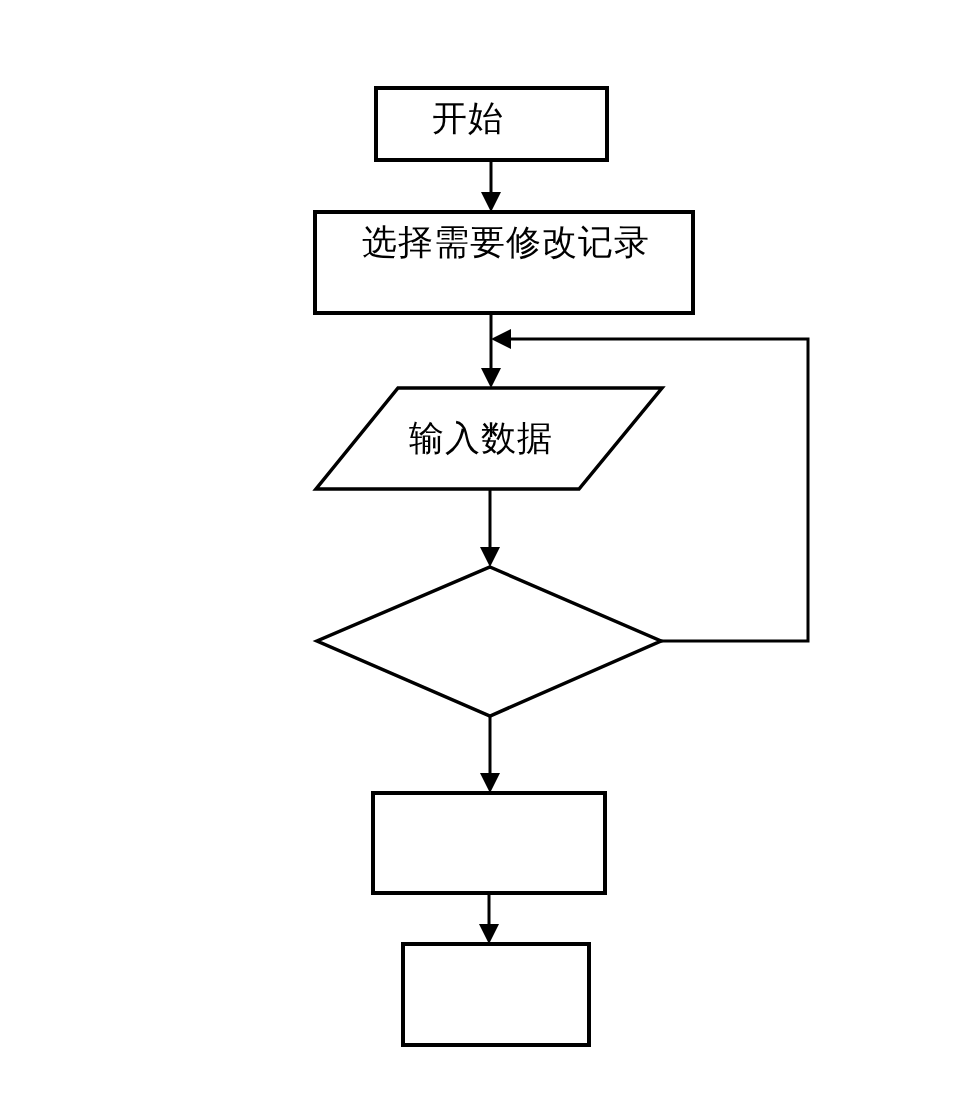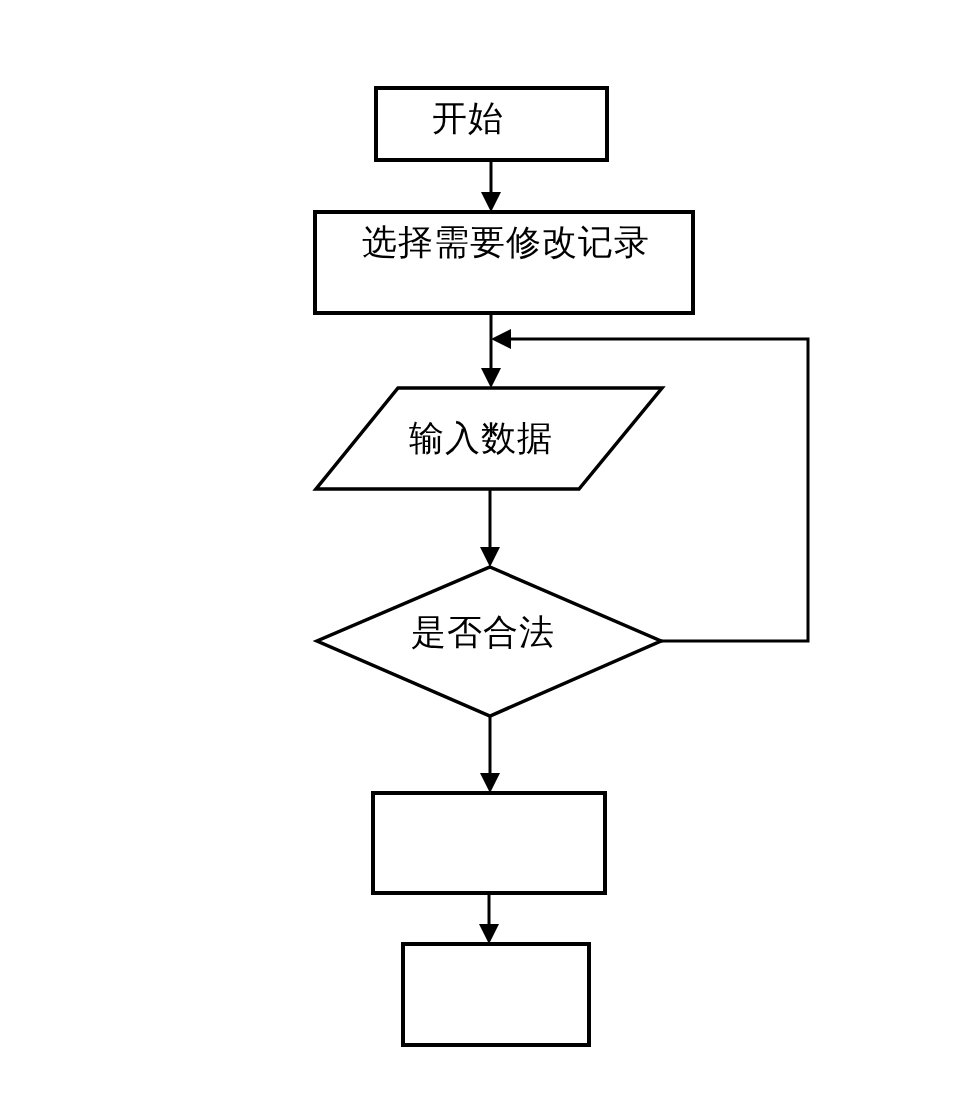--- a/index.html
+++ b/index.html
@@ -75,17 +75,16 @@
 
     <rect x="403" y="944" width="186" height="101" fill="#fff" stroke="#000" stroke-width="4"></rect>
   </svg>
 
   <div class="node-label lbl-start">开始</div>
 
   <div class="node-label lbl-select">选择需要修改记录</div>
 
   <div class="node-label lbl-input">输入数据</div>
 
-  <div class="node-label lbl-valid">是否合法</div>
 
 
 
 </div>
 
 </body></html>

